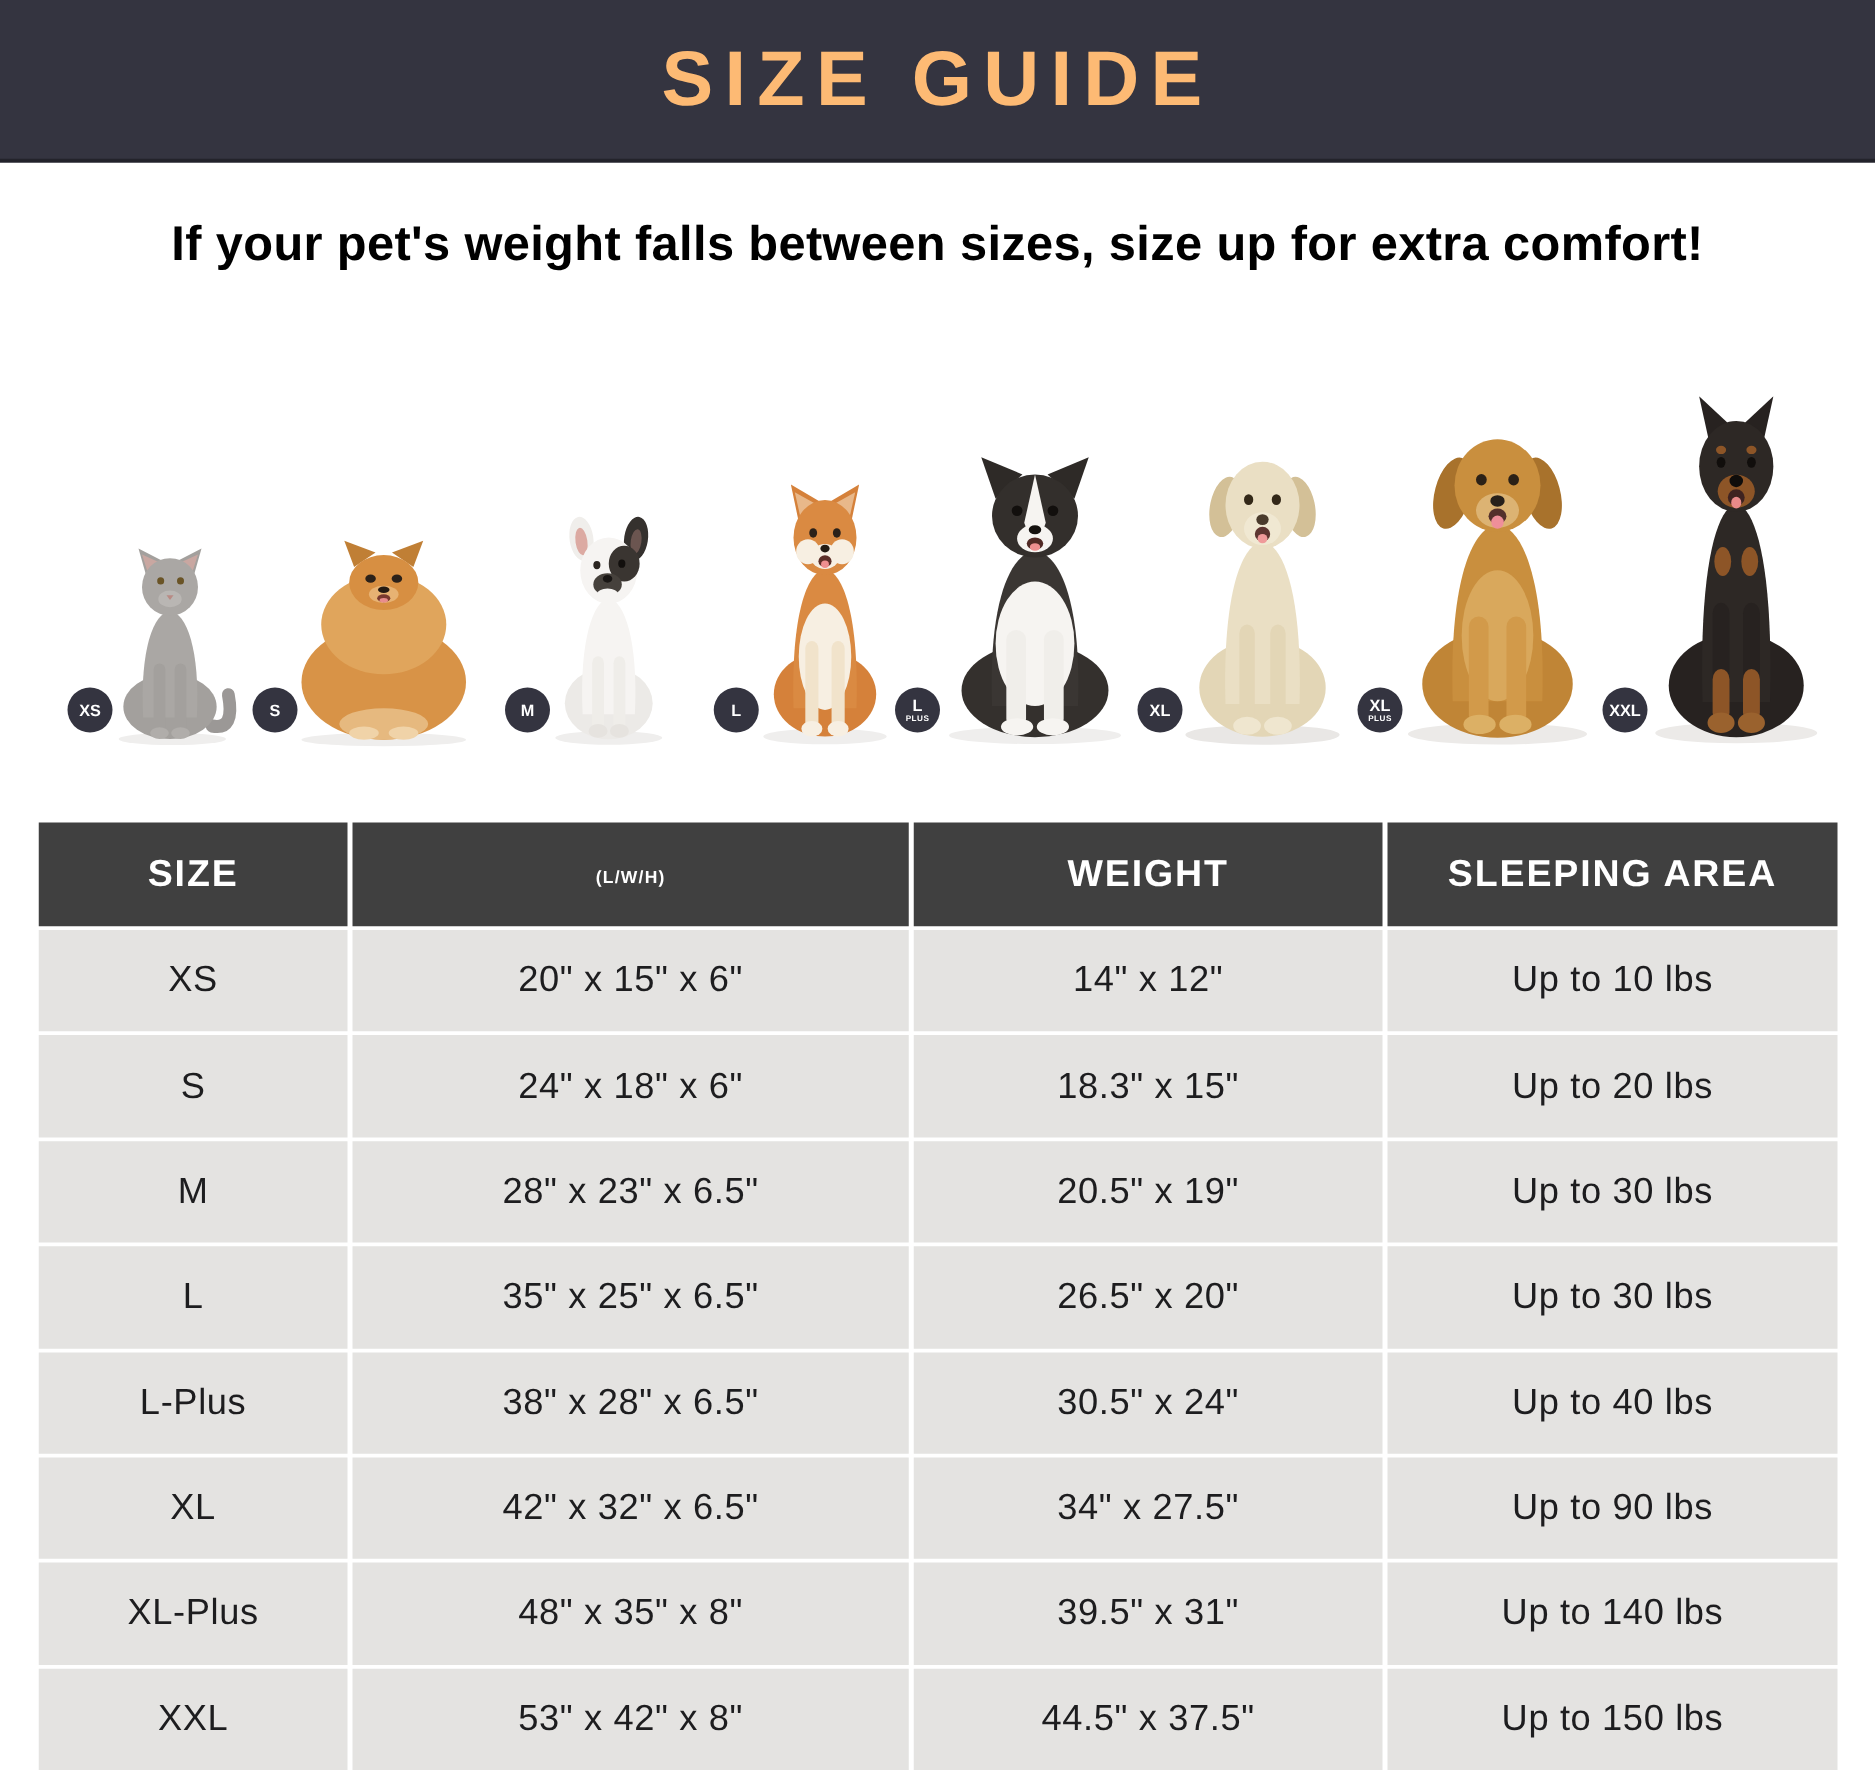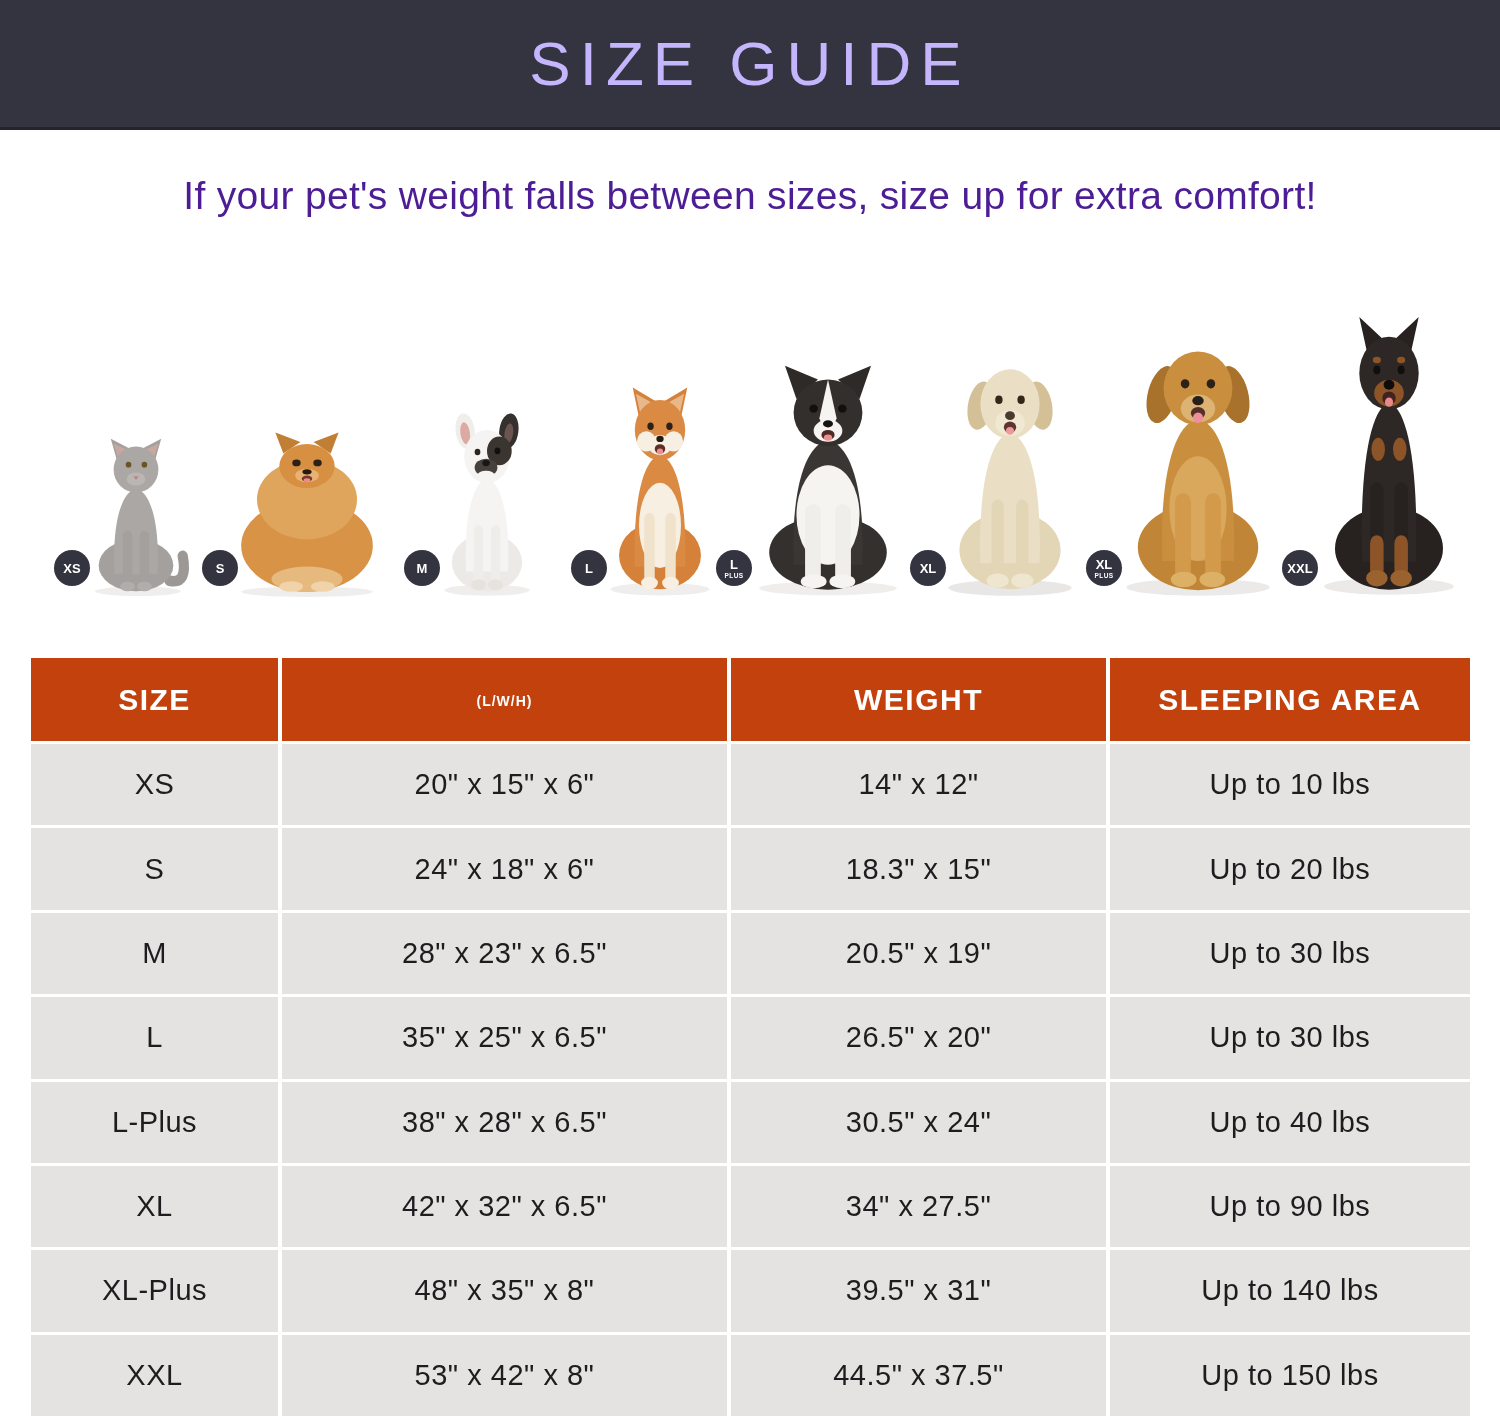--- a/index.html
+++ b/index.html
@@ -11,29 +11,29 @@
     position:relative;
   }
   
   .hdr{
     height:127px;
     background:#343440;
     border-bottom:3px solid #23232b;
     display:flex;align-items:center;justify-content:center;
   }
   .hdr h1{
-    margin:0;color:#c4b5fd;
-    font-size:62px;font-weight:normal;letter-spacing:9px;
+    margin:0;color:#fdba74;
+    font-size:62px;font-weight:bold;letter-spacing:9px;
   }
   
   .subtitle{
     margin-top:42px;
     text-align:center;
     font-size:39px;line-height:48px;
-    font-weight:normal;color:#4c1d95;letter-spacing:0.3px;
+    font-weight:bold;color:#000000;letter-spacing:0.3px;
   }
   
   .pets{
     position:relative;
     height:366px;
     margin-top:12px;
   }
   .animal{position:absolute;bottom:0;}
   .animal svg{width:100%;height:100%;display:block;}
   .a-cat{left:80px;width:112px;height:163px;}
@@ -57,21 +57,21 @@
   
   .size-table{
     margin:60px 30px 0 31px;
     height:758px;
     display:grid;
     grid-template-columns:247px 445px 375px 360px;
     grid-template-rows:83px repeat(8,1fr);
     gap:3px 4px;
   }
   .th{
-    background:#c2410c;color:#ffffff;
+    background:#404040;color:#ffffff;
     display:flex;flex-direction:column;align-items:center;justify-content:center;
     font-weight:bold;font-size:30px;letter-spacing:1.5px;
   }
   .th .sub{font-size:14px;letter-spacing:1px;margin-top:2px;font-weight:bold;}
   .td{
     background:#e4e3e1;color:#1d1d1f;
     display:flex;align-items:center;justify-content:center;
     font-size:29px;letter-spacing:0.5px;font-weight:500;
   }
 </style>

